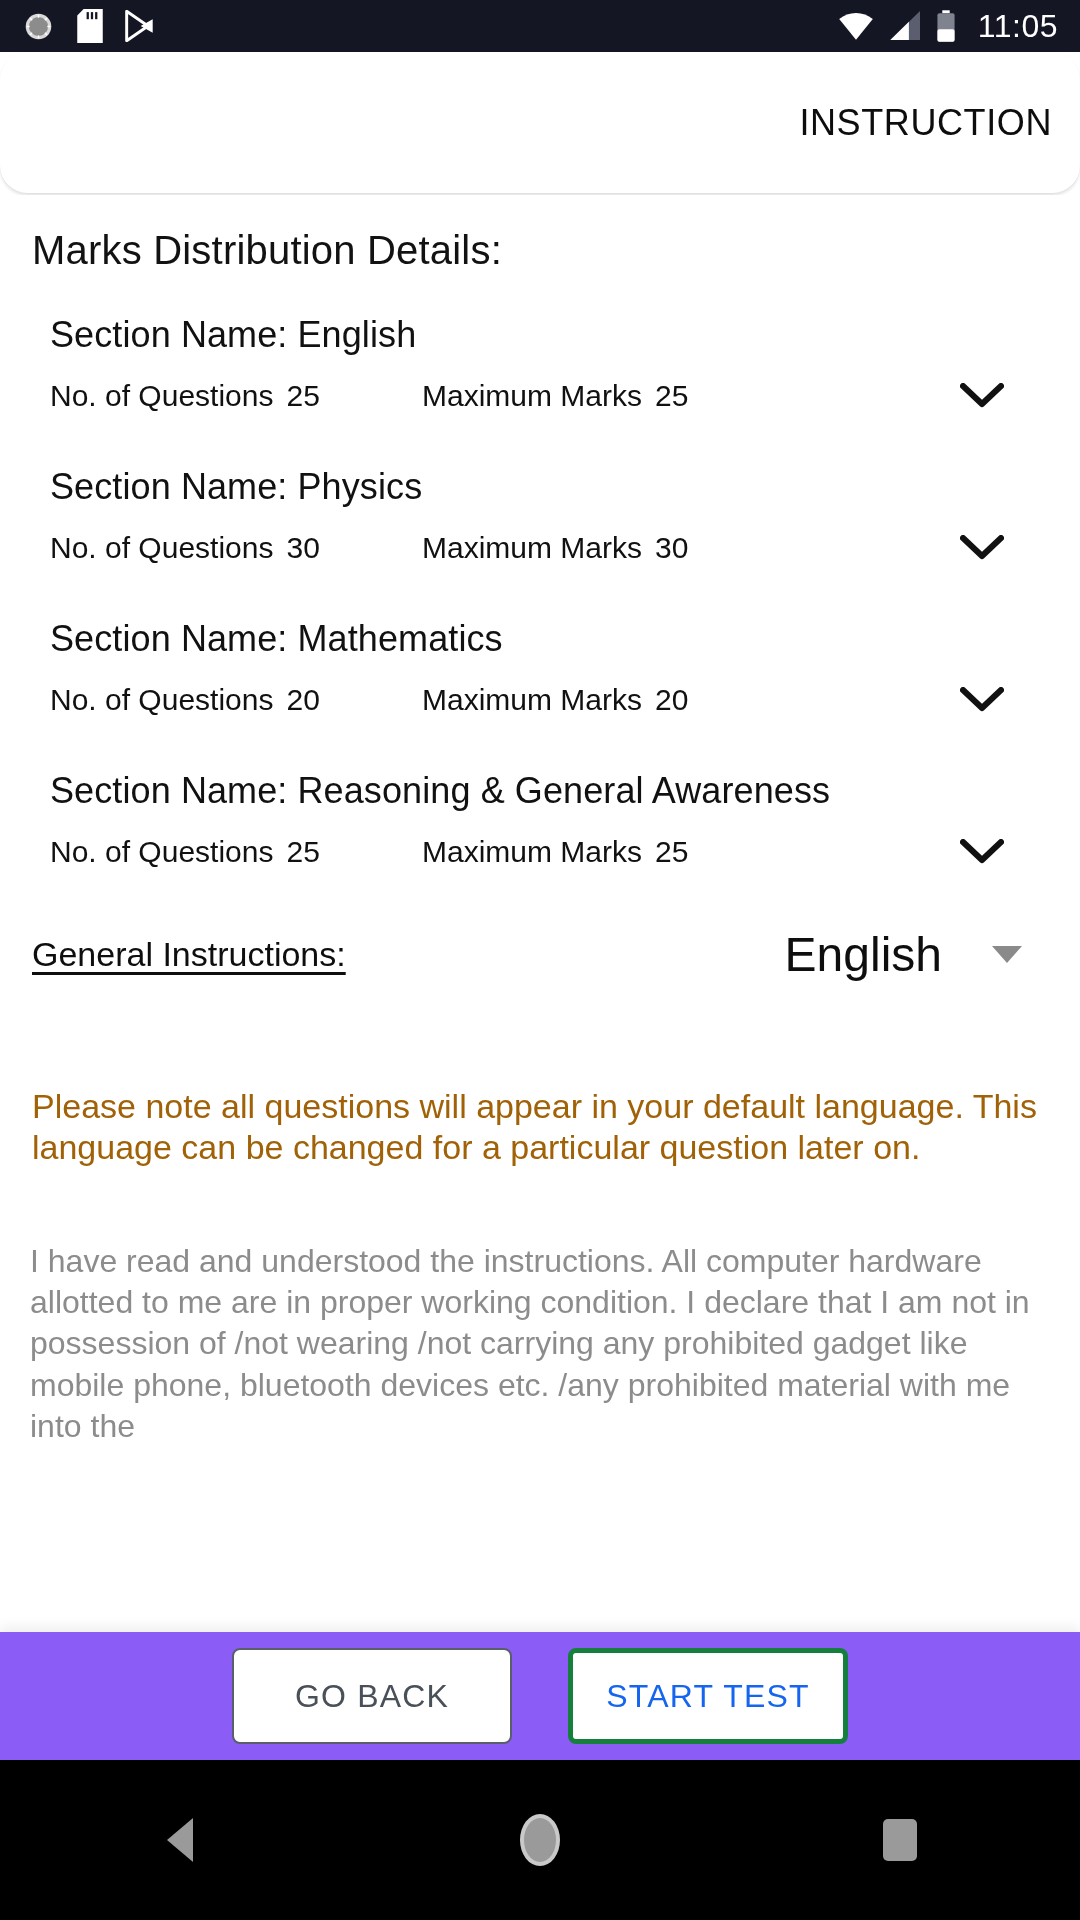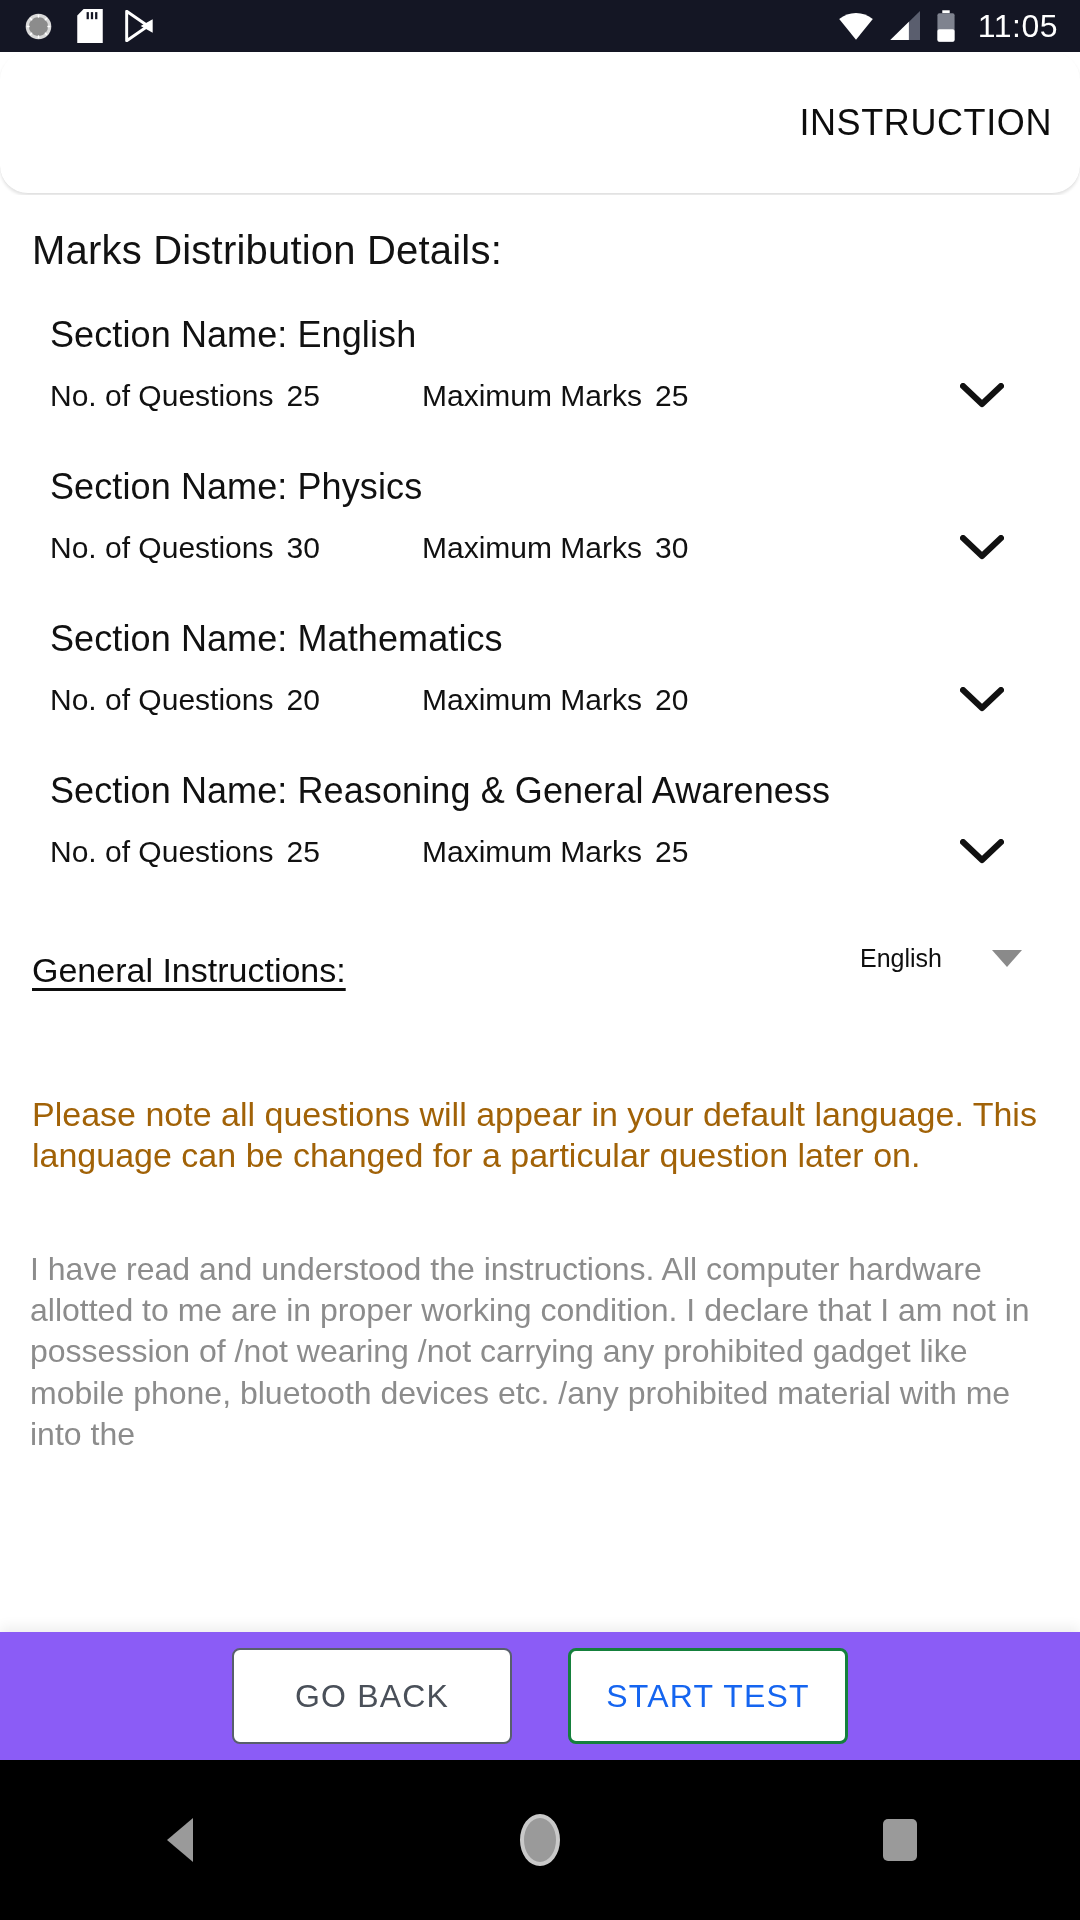--- a/index.html
+++ b/index.html
@@ -68,27 +68,26 @@
   .section-gap { height:56px; }
 
   
   .gi-row {
     display:flex; align-items:center; padding:0 30px 0 32px;
     margin-top:58px;
   }
   .gi-label {
     font-size:34px; color:#0e0e0e; text-decoration:underline;
     text-underline-offset:6px;
-    margin-top:24px;
   }
   .gi-lang-wrap {
     margin-left:auto; display:flex; align-items:center; gap:50px;
     padding-right:28px;
   }
-  .gi-lang { font-size:25px; color:#0e0e0e; }
+  .gi-lang { font-size:48px; color:#0e0e0e; }
   .caret-down {
     width:0; height:0;
     border-left:15px solid transparent;
     border-right:15px solid transparent;
     border-top:17px solid #8a8a8a;
   }
 
   
   .notice {
     padding:0 16px 0 32px; margin-top:104px;
@@ -108,21 +107,21 @@
     justify-content:center; gap:56px;
     box-shadow:0 -5px 12px rgba(0,0,0,0.07);
     z-index:5;
   }
   .btn {
     width:280px; height:96px; border-radius:8px; background:#fff;
     display:flex; align-items:center; justify-content:center;
     font-size:32px; letter-spacing:1.2px; cursor:pointer;
   }
   .btn-back { border:2px solid #585f6b; color:#4a5059; }
-  .btn-start { border:3px solid #15803d; color:#1565f0; }
+  .btn-start { border:5px solid #15803d; color:#1565f0; }
 
   
   .navbar {
     position:absolute; left:0; bottom:0; width:1080px; height:160px;
     background:#000000; display:flex; align-items:center;
   }
   .nav-btn {
     flex:1; display:flex; align-items:center; justify-content:center;
     height:100%;
   }

